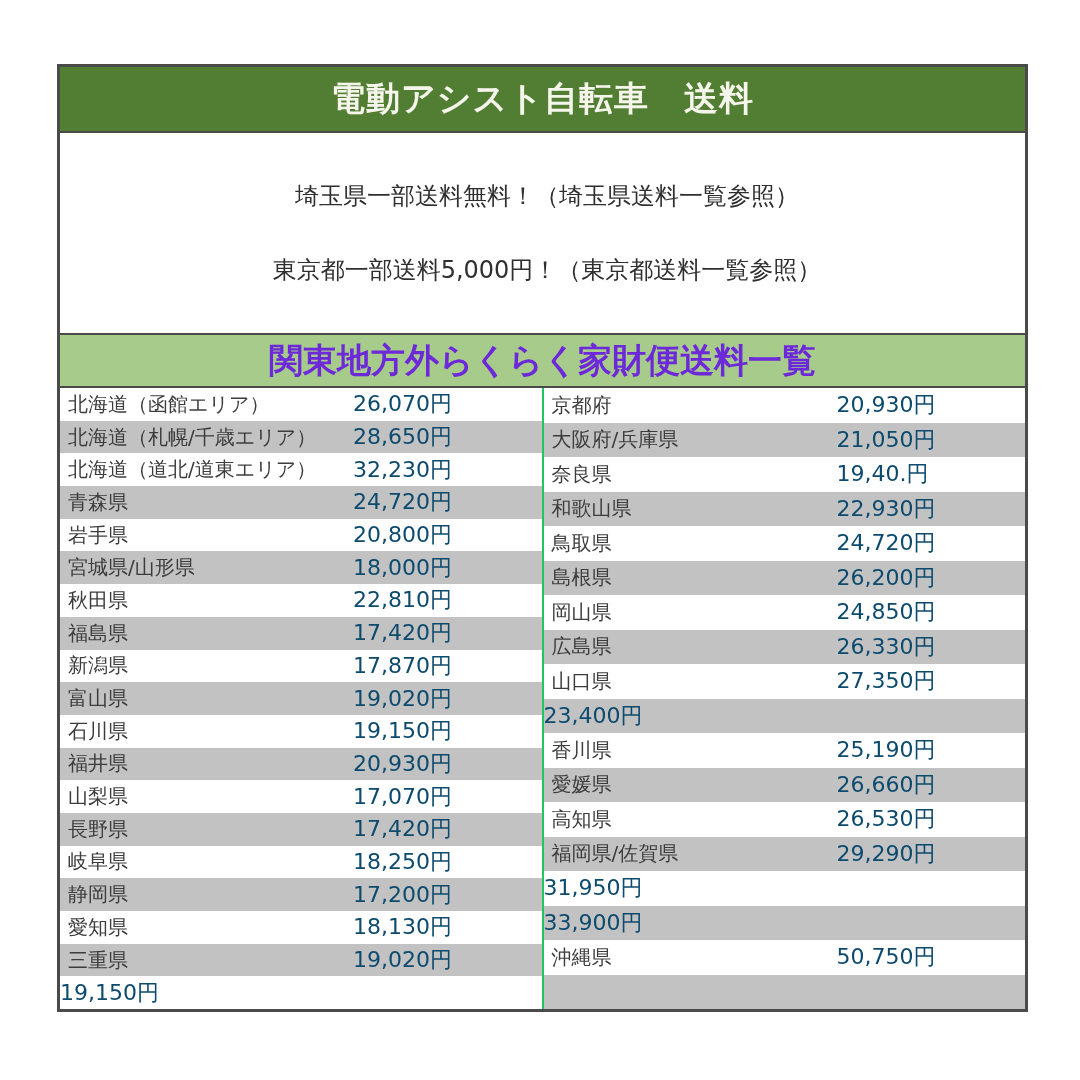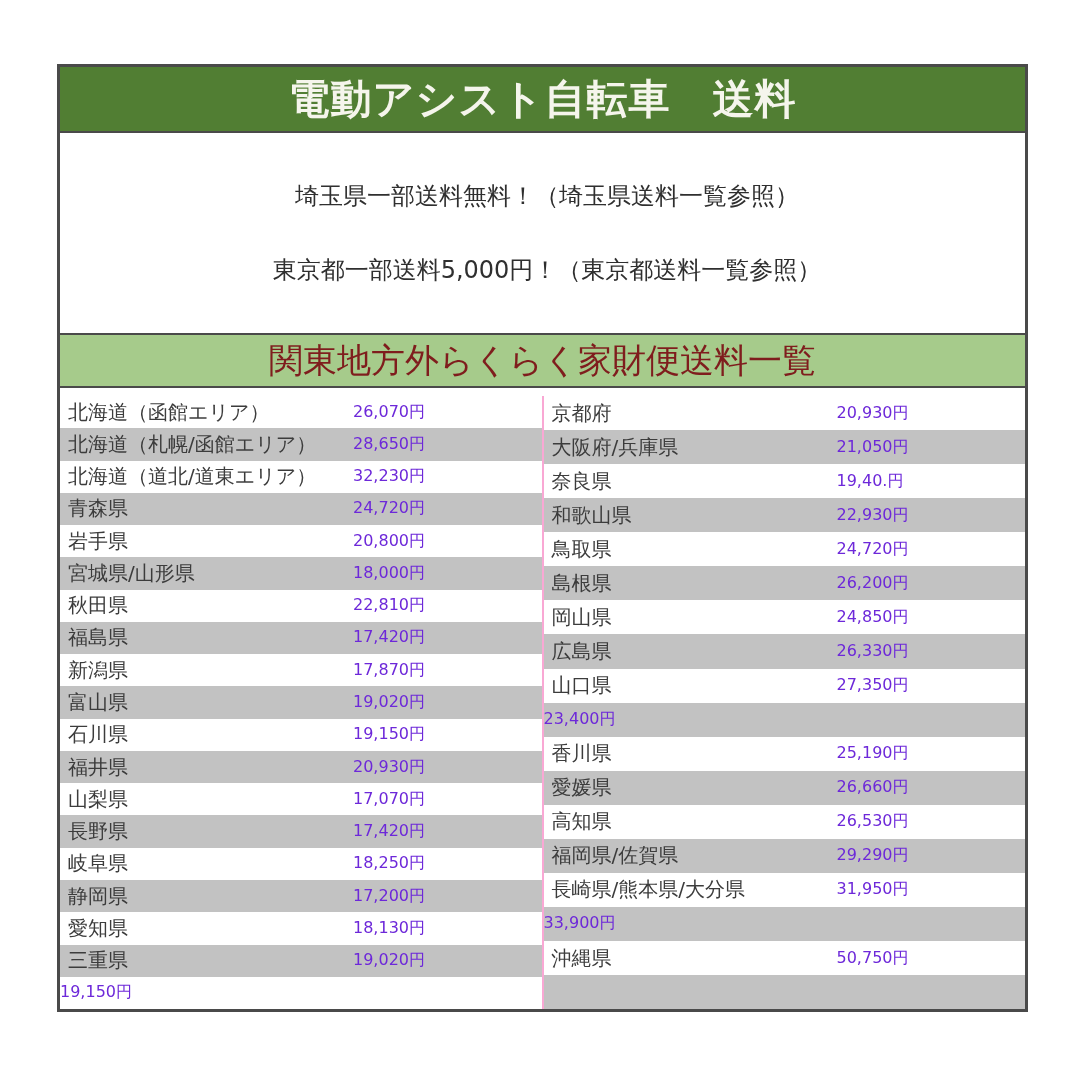--- a/index.html
+++ b/index.html
@@ -26,21 +26,21 @@
     height: 64px;
     flex: 0 0 64px;
     background: #517e33;
     border-bottom: 2px solid #4a4a4a;
     display: flex;
     align-items: center;
     justify-content: center;
   }
   .header-title {
     color: #f5f5ec;
-    font-size: 41px;
+    font-size: 34px;
     font-weight: bold;
     letter-spacing: 1px;
     white-space: nowrap;
   }
   .notes {
     flex: 0 0 200px;
     display: flex;
     flex-direction: column;
     justify-content: space-evenly;
     padding: 6px 0;
@@ -57,60 +57,59 @@
     flex: 0 0 55px;
     background: #a6cb8b;
     border-top: 2px solid #4a4a4a;
     border-bottom: 2px solid #4a4a4a;
     box-sizing: border-box;
     display: flex;
     align-items: center;
     justify-content: center;
   }
   .subheader-title {
-    color: #7f1d1d;
+    color: #6d28d9;
     font-size: 34px;
-    font-weight: normal;
+    font-weight: bold;
     white-space: nowrap;
   }
   .table {
     flex: 1;
     display: flex;
     min-height: 0;
   }
   .col {
     flex: 1;
     display: flex;
     flex-direction: column;
     min-width: 0;
-    margin-top: 8px;
   }
   .col-right {
-    border-left: 2px solid #f9a8d4;
+    border-left: 2px solid #22c55e;
   }
   .trow {
     flex: 1;
     display: flex;
     align-items: center;
     background: #ffffff;
   }
   .trow:nth-child(even) {
     background: #c2c2c2;
   }
   .tname {
     flex: 0 0 285px;
     padding-left: 8px;
     font-size: 20px;
     color: #3c3c3c;
     white-space: nowrap;
     overflow: hidden;
   }
   .tfee {
-    font-size: 16px;
-    color: #6d28d9;
+    font-size: 22px;
+    color: #0c4a6e;
     white-space: nowrap;
   }
 </style>
 </head>
 <body>
 
 <div class="box">
 
   <div class="header">
     <span class="header-title">電動アシスト自転車　送料</span>
@@ -125,21 +124,21 @@
     <span class="subheader-title">関東地方外らくらく家財便送料一覧</span>
   </div>
 
   <div class="table">
     <div class="col col-left" id="col-left">
         <div class="trow">
           <span class="tname">北海道（函館エリア）</span>
           <span class="tfee">26,070円</span>
         </div>
         <div class="trow">
-          <span class="tname">北海道（札幌/函館エリア）</span>
+          <span class="tname">北海道（札幌/千歳エリア）</span>
           <span class="tfee">28,650円</span>
         </div>
         <div class="trow">
           <span class="tname">北海道（道北/道東エリア）</span>
           <span class="tfee">32,230円</span>
         </div>
         <div class="trow">
           <span class="tname">青森県</span>
           <span class="tfee">24,720円</span>
         </div>
@@ -253,21 +252,20 @@
         </div>
         <div class="trow">
           <span class="tname">高知県</span>
           <span class="tfee">26,530円</span>
         </div>
         <div class="trow">
           <span class="tname">福岡県/佐賀県</span>
           <span class="tfee">29,290円</span>
         </div>
         <div class="trow">
-          <span class="tname">長崎県/熊本県/大分県</span>
           <span class="tfee">31,950円</span>
         </div>
         <div class="trow">
           <span class="tfee">33,900円</span>
         </div>
         <div class="trow">
           <span class="tname">沖縄県</span>
           <span class="tfee">50,750円</span>
         </div>
         <div class="trow">

